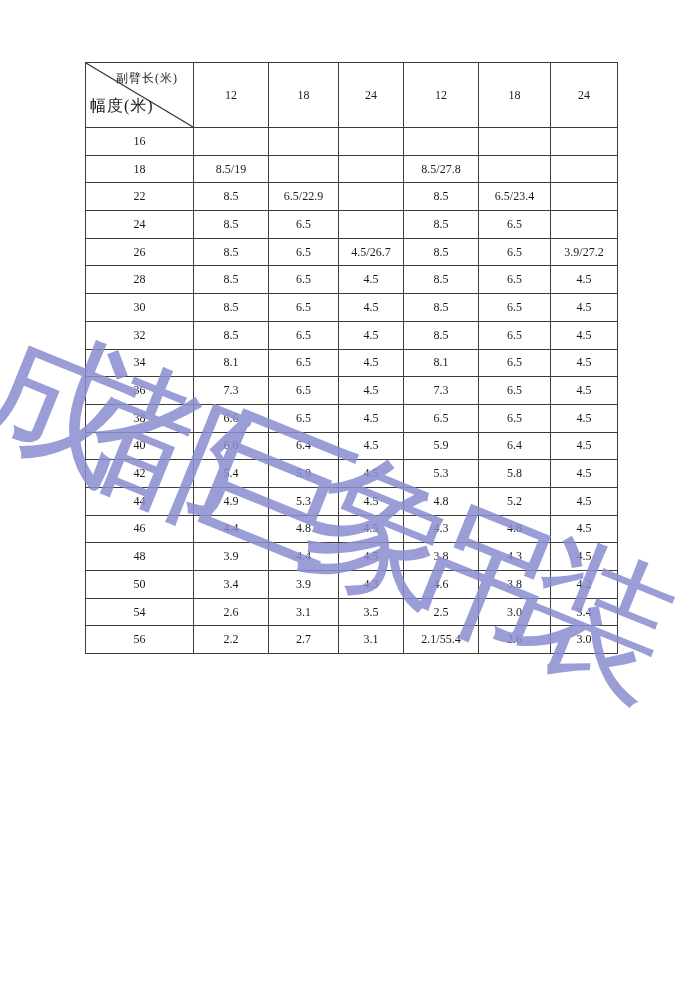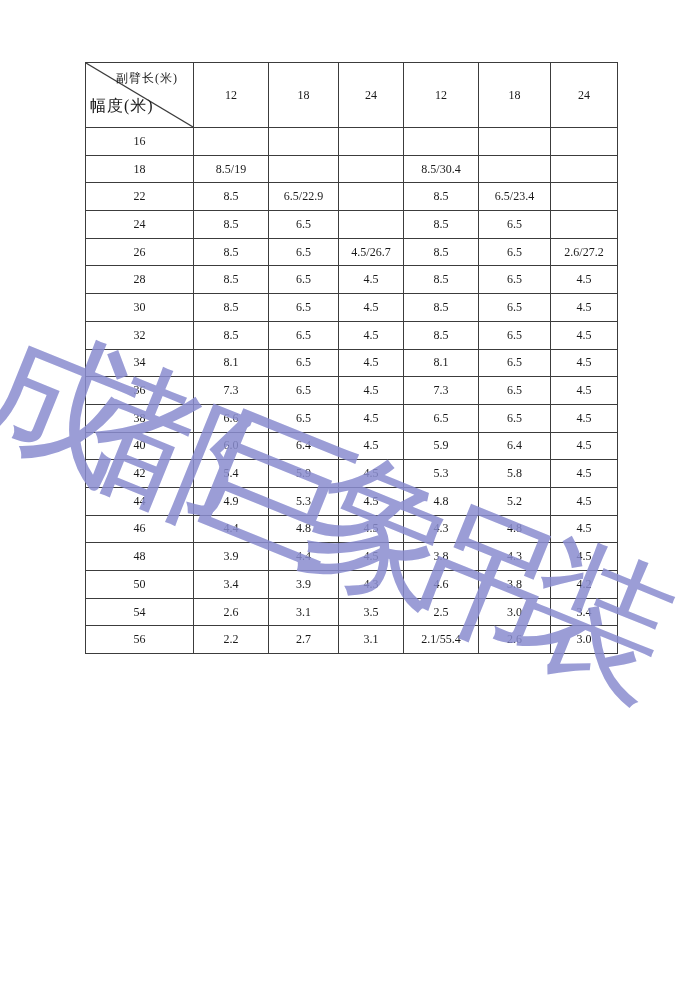--- a/index.html
+++ b/index.html
@@ -97,21 +97,21 @@
           <td></td>
           <td></td>
           <td></td>
           <td></td>
         </tr>
         <tr>
           <td>18</td>
           <td>8.5/19</td>
           <td></td>
           <td></td>
-          <td>8.5/30.4</td>
+          <td>8.5/27.8</td>
           <td></td>
           <td></td>
         </tr>
         <tr>
           <td>22</td>
           <td>8.5</td>
           <td>6.5/22.9</td>
           <td></td>
           <td>8.5</td>
           <td>6.5/23.4</td>
@@ -126,21 +126,21 @@
           <td>6.5</td>
           <td></td>
         </tr>
         <tr>
           <td>26</td>
           <td>8.5</td>
           <td>6.5</td>
           <td>4.5/26.7</td>
           <td>8.5</td>
           <td>6.5</td>
-          <td>2.6/27.2</td>
+          <td>3.9/27.2</td>
         </tr>
         <tr>
           <td>28</td>
           <td>8.5</td>
           <td>6.5</td>
           <td>4.5</td>
           <td>8.5</td>
           <td>6.5</td>
           <td>4.5</td>
         </tr>

